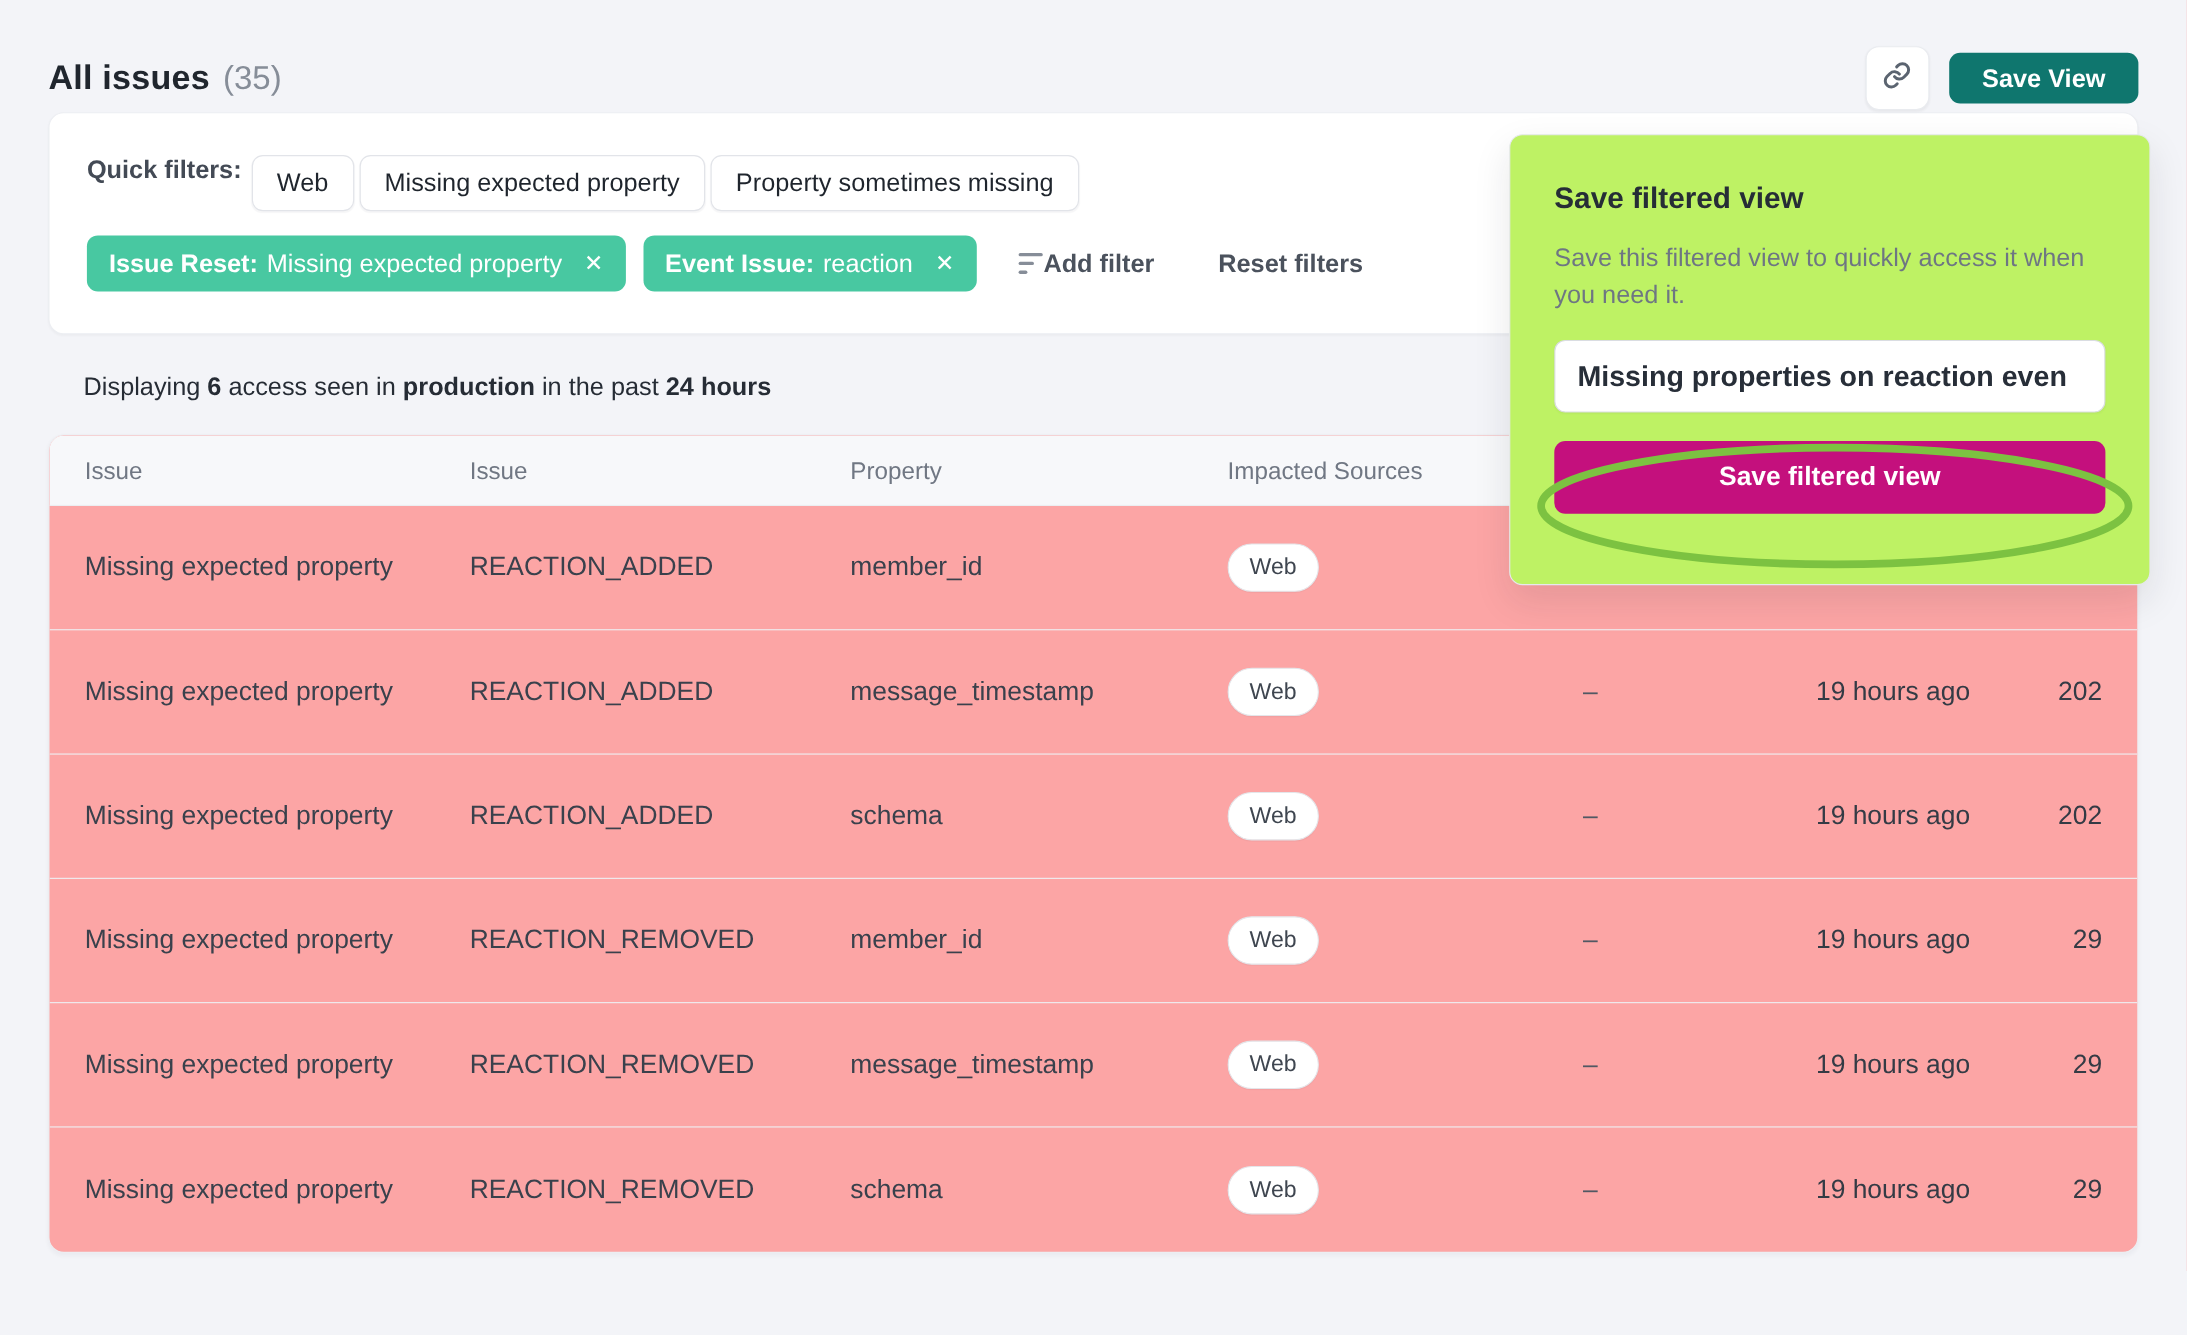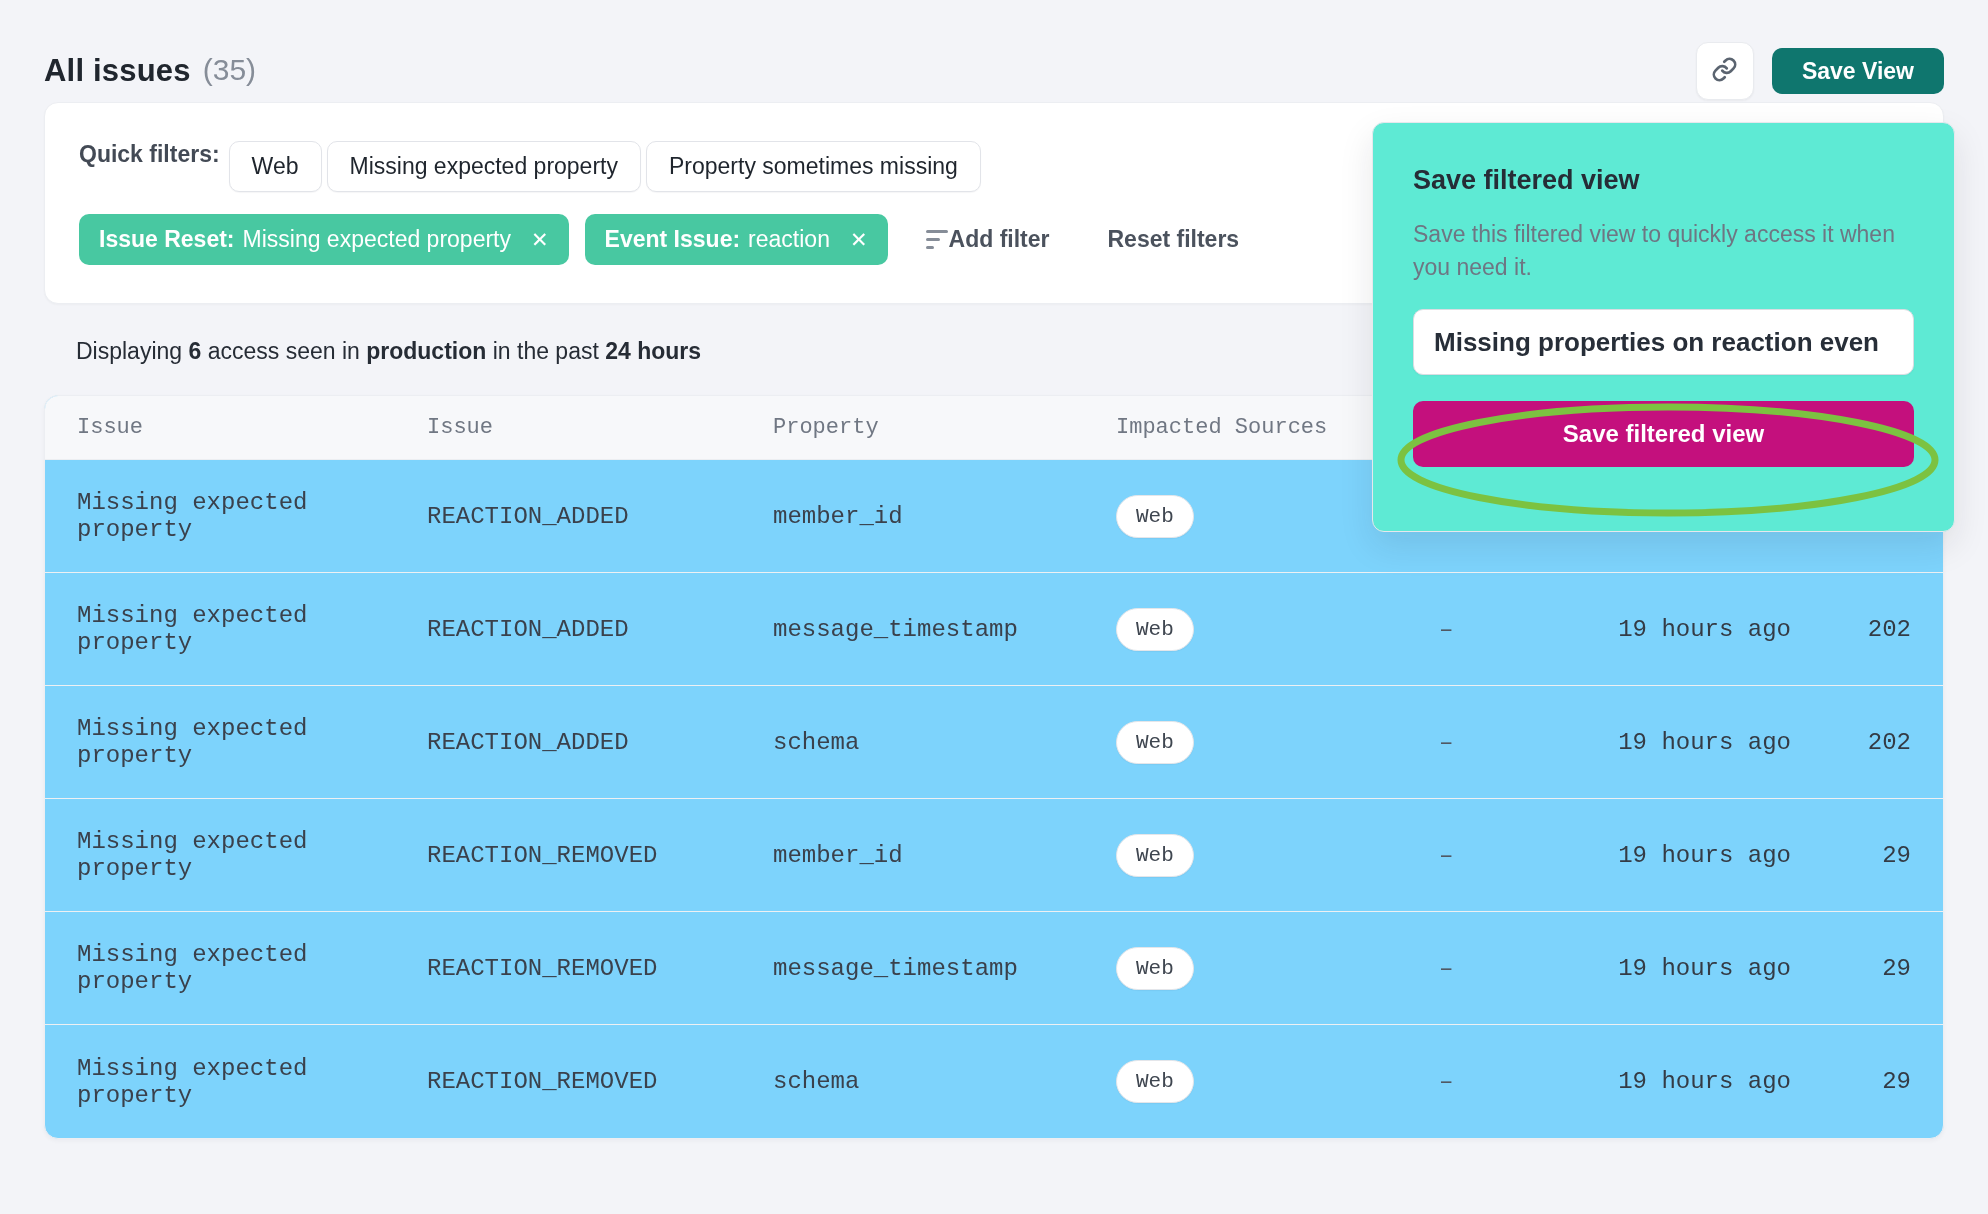--- a/index.html
+++ b/index.html
@@ -10,21 +10,21 @@
     font-family:"Liberation Sans", sans-serif;
     color:#3a414c;
     overflow:hidden;
   }
 
   
   .top-header {
     display:flex; justify-content:space-between; align-items:center;
     padding:42px 44px 0 44px; height:100px;
   }
-  .title-wrap { display:flex; align-items:flex-start; }
+  .title-wrap { display:flex; align-items:flex-end; }
   .page-title { font-size:31px; font-weight:700; color:#20262e; letter-spacing:.2px; }
   .page-count { font-size:30px; color:#868d98; margin-left:12px; font-weight:400; }
   .header-actions { display:flex; align-items:center; gap:18px; }
   .icon-btn {
     width:58px; height:58px; background:#ffffff; border:1px solid #e9ebef;
     border-radius:12px; display:flex; align-items:center; justify-content:center;
     box-shadow:0 1px 2px rgba(30,35,45,.05); cursor:pointer;
   }
   .btn-pink {
     background:#0f766e; color:#fff; border:none; border-radius:10px;
@@ -57,41 +57,41 @@
   .flines { display:flex; flex-direction:column; gap:5px; align-items:flex-start; }
   .flines span { display:block; height:3px; background:#868d98; border-radius:2px; }
   .flines .l1{ width:22px; } .flines .l2{ width:14px; } .flines .l3{ width:8px; }
 
   
   .summary { margin:0 44px; padding:34px 32px 30px 32px; font-size:23px; color:#262c35; }
   .summary b { font-weight:700; }
 
   
   .table-card {
-    margin:0 44px; background:#7dd3fc; border:1px solid #eceef2;
-    border-radius:14px; overflow:hidden; box-shadow:0 2px 4px rgba(30,35,45,.04);font-family:Liberation Mono, monospace;
+    margin:0 44px; background:#fca5a5; border:1px solid #eceef2;
+    border-radius:14px; overflow:hidden; box-shadow:0 2px 4px rgba(30,35,45,.04);
   }
   .tgrid { display:grid; grid-template-columns:350px 346px 343px 295px 150px 230px 1fr; align-items:center; padding:0 32px; }
   .thead { height:64px; background:#f7f8fa; border-bottom:1px solid #eceef1; }
   .th { font-size:22px; color:#707783; }
   .trow { height:113px; border-bottom:1px solid #eef0f3; cursor:pointer; }
   .trow:last-child { border-bottom:none; }
   .td { font-size:24px; color:#3a414c; }
   .td-dash { color:#515863; padding-left:28px; }
   .td-time { text-align:right; color:#343b45; }
   .td-count { text-align:right; color:#343b45; }
   .badge {
     display:inline-block; background:#fff; border:1px solid #e4e6ea; border-radius:999px;
     padding:9px 19px; font-size:21px; color:#3f4650; box-shadow:0 1px 1px rgba(30,35,45,.04);
   }
 
   
   .popover {
     position:absolute; left:1372px; top:122px; width:583px; height:410px;
-    background:#5eead4; border:1px solid #e6e8ed; border-radius:12px;
+    background:#bef264; border:1px solid #e6e8ed; border-radius:12px;
     box-shadow:0 14px 34px rgba(25,30,40,.10); padding:42px 40px; z-index:20;
   }
   .popover-title { font-size:27px; font-weight:700; color:#262d36; margin-bottom:22px; }
   .popover-desc { font-size:23px; color:#6e7683; line-height:1.42; margin-bottom:26px; max-width:500px; }
   .popover-input {
     width:100%; height:66px; border:1px solid #dadde2; border-radius:10px;
     font-size:26px; font-weight:700; color:#272e38; padding:0 20px;
     font-family:"Liberation Sans", sans-serif; outline:none; margin-bottom:26px;
     text-overflow:clip; overflow:hidden; white-space:nowrap;
     box-shadow:0 1px 2px rgba(30,35,45,.04);

